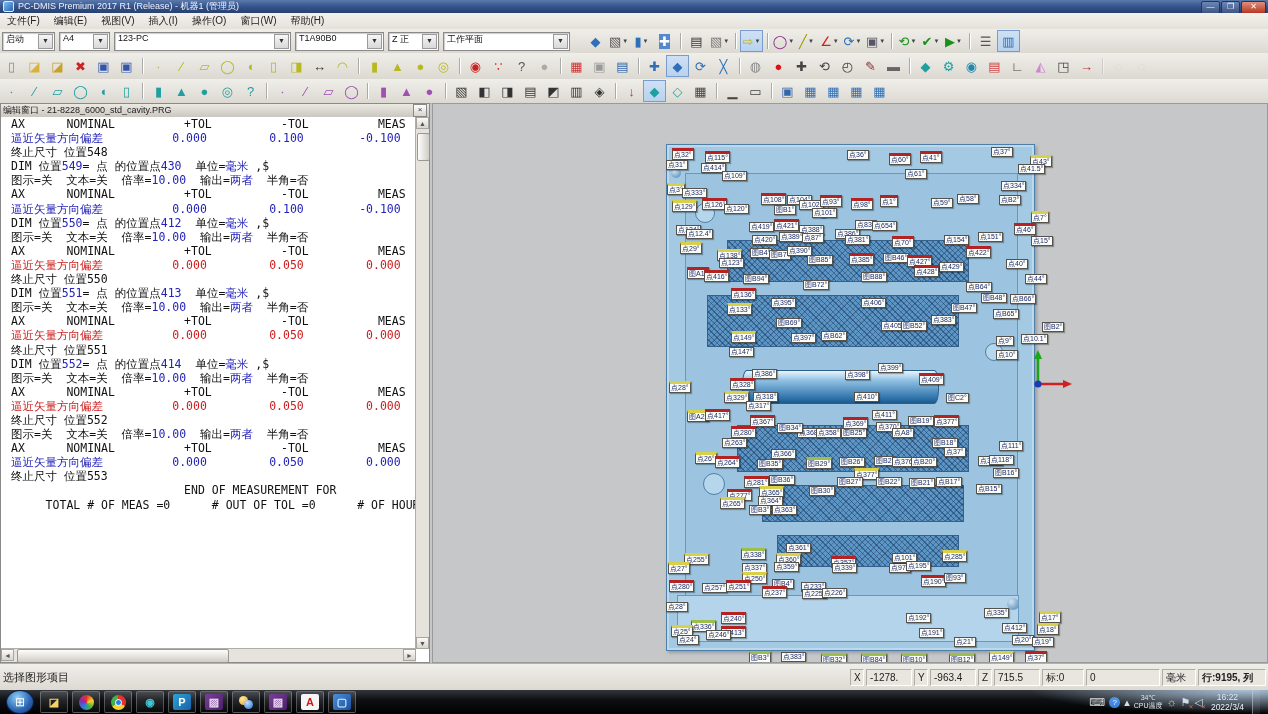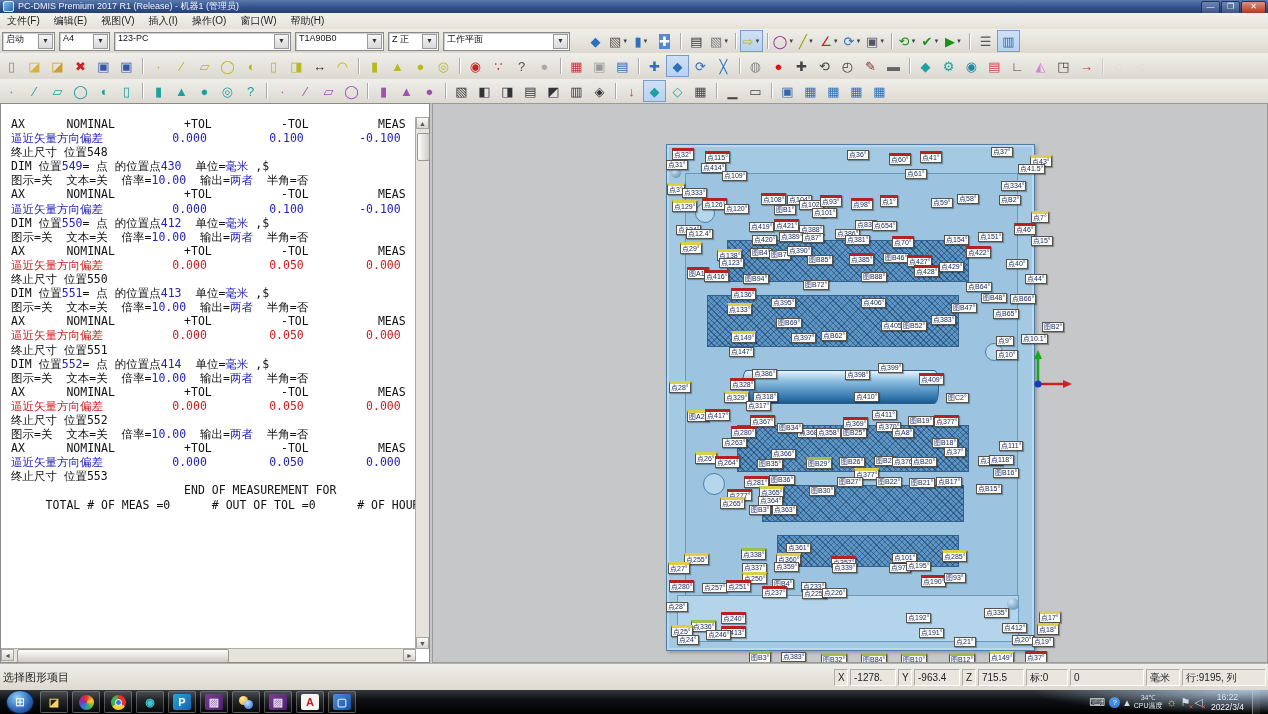--- a/index.html
+++ b/index.html
@@ -486,20 +486,24 @@
       <span style="color: rgb(45, 111, 184);">▦</span>
     </span>
     <span class="tb-icon">
       <span style="color: rgb(45, 111, 184);">▦</span>
     </span>
   </div>
 
 <div class="main">
 
   <div class="editor">
+    <div class="ed-title">
+      <span class="t">编辑窗口 - 21-8228_6000_std_cavity.PRG</span>
+      <span class="ed-close">×</span>
+    </div>
     <div class="ed-body">
         <div class="ed-line"><span class="c-k">AX      NOMINAL          +TOL          -TOL          MEAS           DEV</span></div>
         <div class="ed-line"><span class="c-b">逼近矢量方向偏差          0.000         0.100        -0.100</span><span class="c-k">         0.003</span></div>
         <div class="ed-line"><span class="c-k">终止尺寸 位置548</span></div>
         <div class="ed-line"><span class="c-k">DIM 位置</span><span class="c-b">549</span><span class="c-k">= 点 的位置点</span><span class="c-b">430</span><span class="c-k">  单位=</span><span class="c-b">毫米</span><span class="c-k"> ,$</span></div>
         <div class="ed-line"><span class="c-k">图示=关  文本=关  倍率=</span><span class="c-b">10.00</span><span class="c-k">  输出=</span><span class="c-b">两者</span><span class="c-k">  半角=否</span></div>
         <div class="ed-line"><span class="c-k">AX      NOMINAL          +TOL          -TOL          MEAS           DEV</span></div>
         <div class="ed-line"><span class="c-b">逼近矢量方向偏差          0.000         0.100        -0.100</span><span class="c-k">        -0.001</span></div>
         <div class="ed-line"><span class="c-k">DIM 位置</span><span class="c-b">550</span><span class="c-k">= 点 的位置点</span><span class="c-b">412</span><span class="c-k">  单位=</span><span class="c-b">毫米</span><span class="c-k"> ,$</span></div>
         <div class="ed-line"><span class="c-k">图示=关  文本=关  倍率=</span><span class="c-b">10.00</span><span class="c-k">  输出=</span><span class="c-b">两者</span><span class="c-k">  半角=否</span></div>
@@ -785,21 +789,21 @@
       </span>
       <span class="st-cell" style="width: 42px;">
         <span>标:0</span>
       </span>
       <span class="st-cell" style="width: 74px;">
         <span>0</span>
       </span>
       <span class="st-cell" style="width: 34px;">
         <span>毫米</span>
       </span>
-      <span class="st-cell" style="width: 84px;">
+      <span class="st-cell" style="width: 68px; font-weight: bold;">
         <span>行:9195, 列</span>
       </span>
     </span>
 </div>
 
 <div class="taskbar">
   <div class="orb">⊞</div>
   <span style="display:flex;align-items:center;">
 
   <span class="tb-app">

